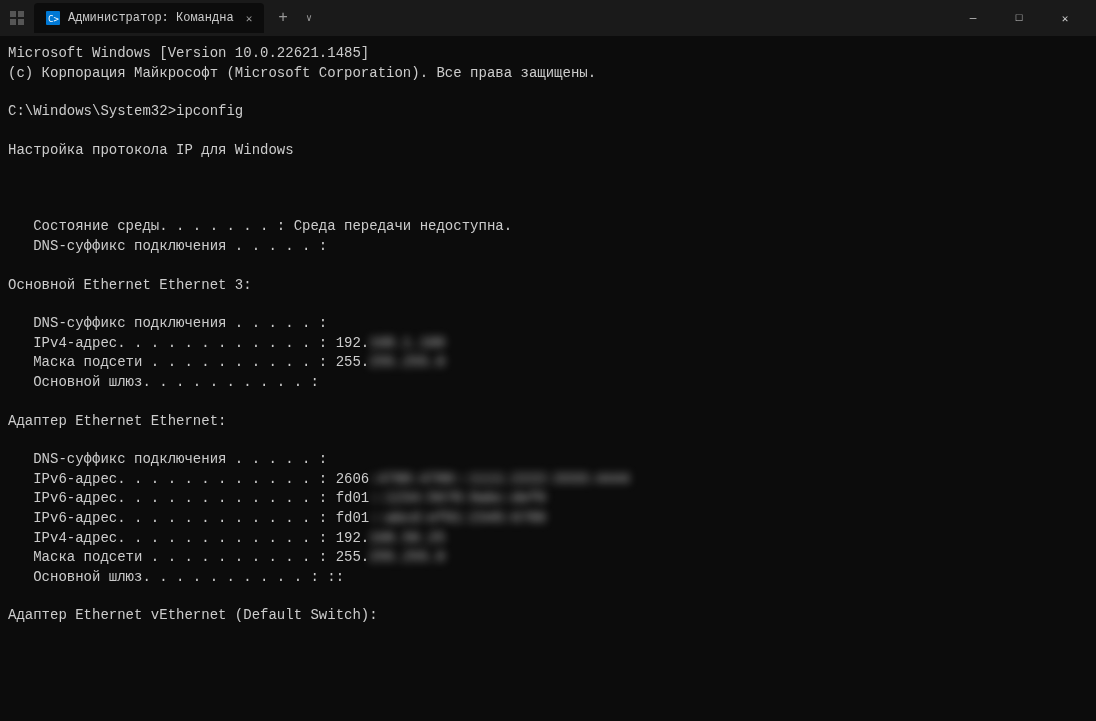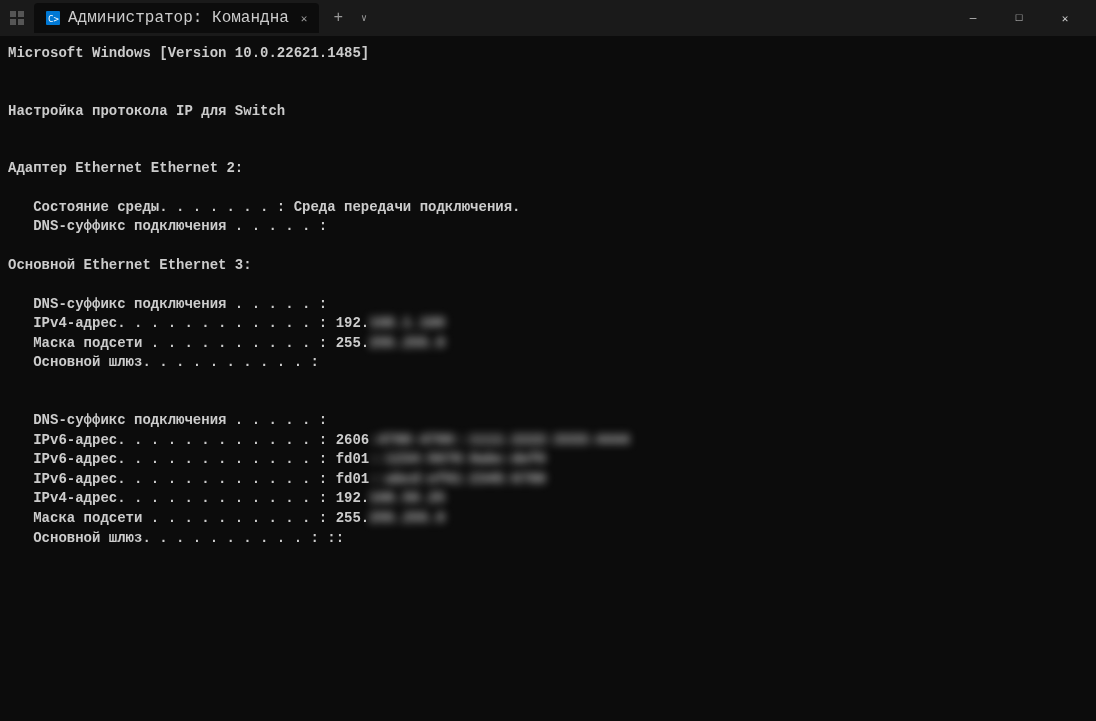--- a/index.html
+++ b/index.html
@@ -58,21 +58,21 @@
       height: 30px;
     }
 
     .tab-icon {
       width: 14px;
       height: 14px;
     }
 
     .tab-label {
       color: #cccccc;
-      font-size: 16px;
+      font-size: 12px;
       white-space: nowrap;
     }
 
     .tab-close {
       color: #999;
       font-size: 11px;
       cursor: pointer;
       margin-left: 4px;
     }
 
@@ -107,21 +107,20 @@
       font-size: 11px;
     }
 
     .content {
       flex: 1;
       overflow-y: auto;
       padding: 8px 8px;
       color: #cccccc;
       font-size: 14px;
       line-height: 1.4;
-      font-weight: bold;
     }
 
     .content::-webkit-scrollbar {
       width: 8px;
     }
 
     .content::-webkit-scrollbar-track {
       background: #0c0c0c;
     }
 
@@ -169,40 +168,43 @@
     </div>
     <div class="titlebar-controls">
       <div class="titlebar-btn">—</div>
       <div class="titlebar-btn">□</div>
       <div class="titlebar-btn close">✕</div>
     </div>
   </div>
 
   <div class="content">
     <div class="line">Microsoft Windows [Version 10.0.22621.1485]</div>
-    <div class="line"></div>
-    <div class="line"></div>
-    <div class="line">Настройка протокола IP для Switch</div>
-    <div class="line"></div>
-    <div class="line"></div>
-    <div class="line">Адаптер Ethernet Ethernet 2:</div>
-    <div class="line"></div>
-    <div class="line">   Состояние среды. . . . . . . : Среда передачи подключения.</div>
+    <div class="line">(с) Корпорация Майкрософт (Microsoft Corporation). Все права защищены.</div>
+    <div class="line"></div>
+    <div class="line">C:\Windows\System32&gt;ipconfig</div>
+    <div class="line"></div>
+    <div class="line">Настройка протокола IP для Windows</div>
+    <div class="line"></div>
+    <div class="line"></div>
+    <div class="line"></div>
+    <div class="line">   Состояние среды. . . . . . . : Среда передачи недоступна.</div>
     <div class="line">   DNS-суффикс подключения . . . . . :</div>
     <div class="line"></div>
     <div class="line">Основной Ethernet Ethernet 3:</div>
     <div class="line"></div>
     <div class="line">   DNS-суффикс подключения . . . . . :</div>
     <div class="line">   IPv4-адрес. . . . . . . . . . . . : 192.<span class="blurred">168.1.100</span></div>
     <div class="line">   Маска подсети . . . . . . . . . . : 255.<span class="blurred">255.255.0</span></div>
     <div class="line">   Основной шлюз. . . . . . . . . . :</div>
     <div class="line"></div>
+    <div class="line">Адаптер Ethernet Ethernet:</div>
     <div class="line"></div>
     <div class="line">   DNS-суффикс подключения . . . . . :</div>
     <div class="line">   IPv6-адрес. . . . . . . . . . . . : 2606<span class="blurred">:4700:4700::1111:2222:3333:4444</span></div>
     <div class="line">   IPv6-адрес. . . . . . . . . . . . : fd01<span class="blurred">::1234:5678:9abc:def0</span></div>
     <div class="line">   IPv6-адрес. . . . . . . . . . . . : fd01<span class="blurred">::abcd:ef01:2345:6789</span></div>
     <div class="line">   IPv4-адрес. . . . . . . . . . . . : 192.<span class="blurred">168.50.25</span></div>
     <div class="line">   Маска подсети . . . . . . . . . . : 255.<span class="blurred">255.255.0</span></div>
     <div class="line">   Основной шлюз. . . . . . . . . . : ::</div>
     <div class="line"></div>
+    <div class="line">Адаптер Ethernet vEthernet (Default Switch):</div>
   </div>
 </div>
 
 </body></html>

